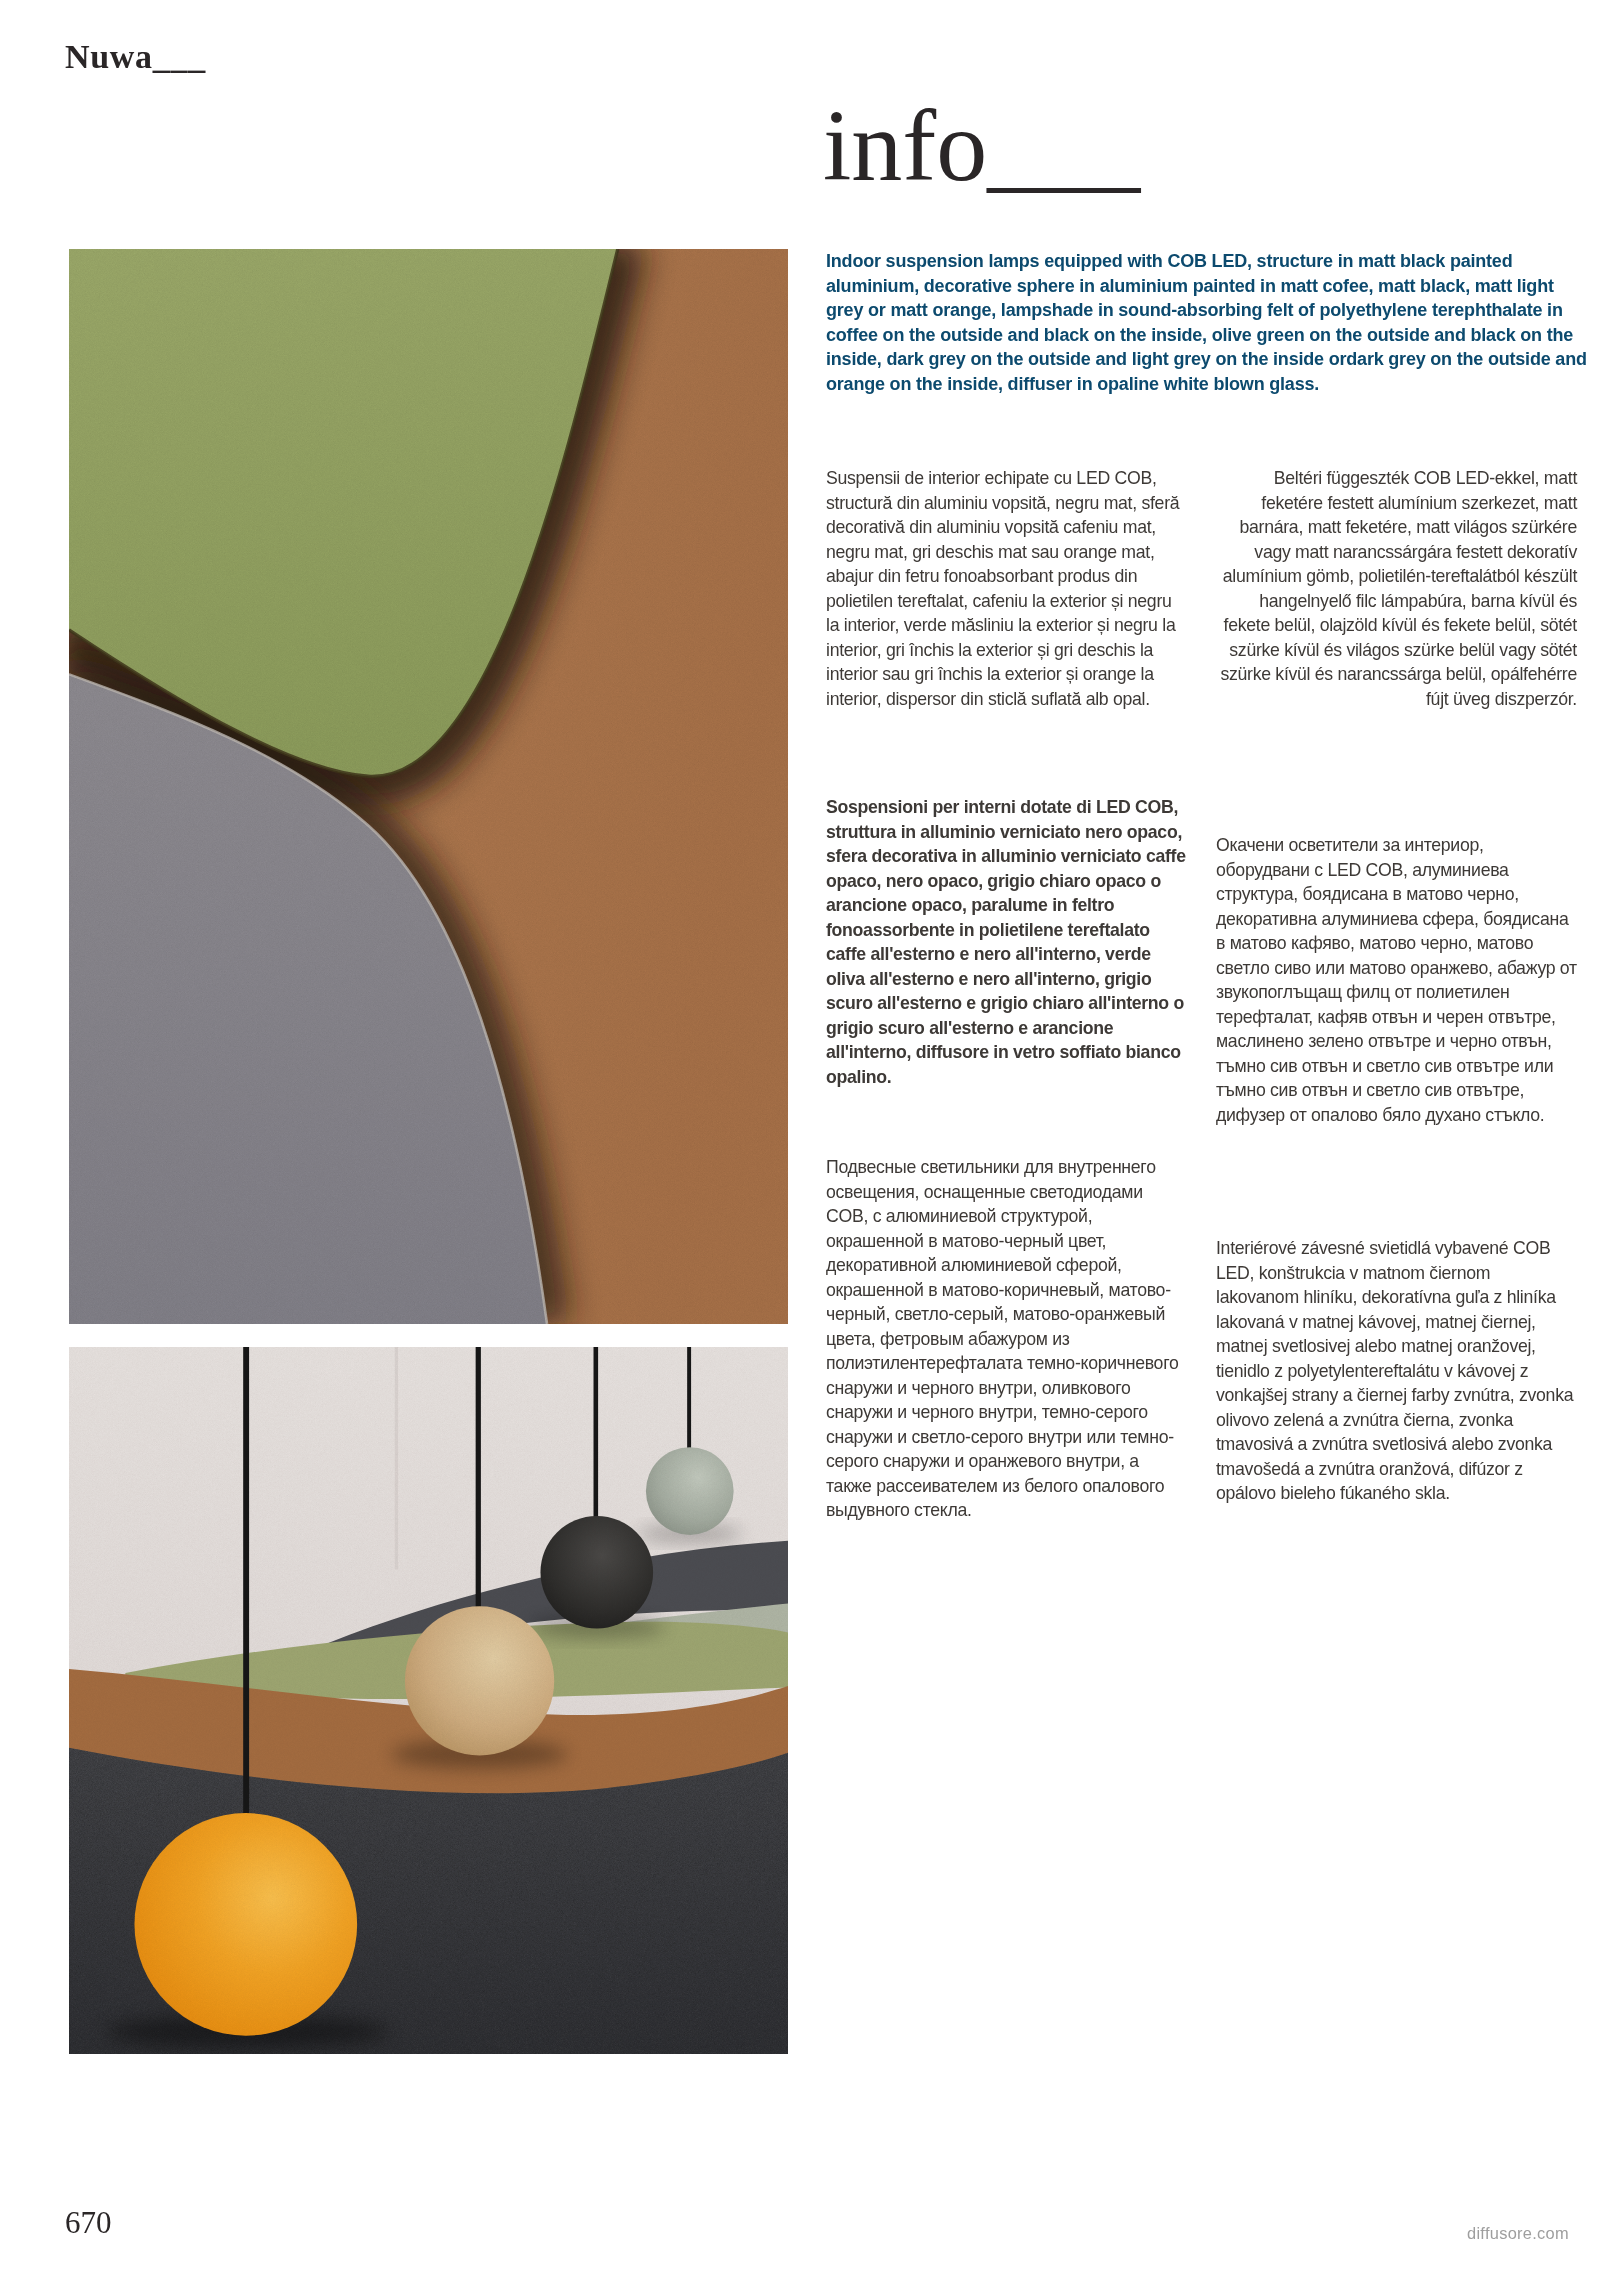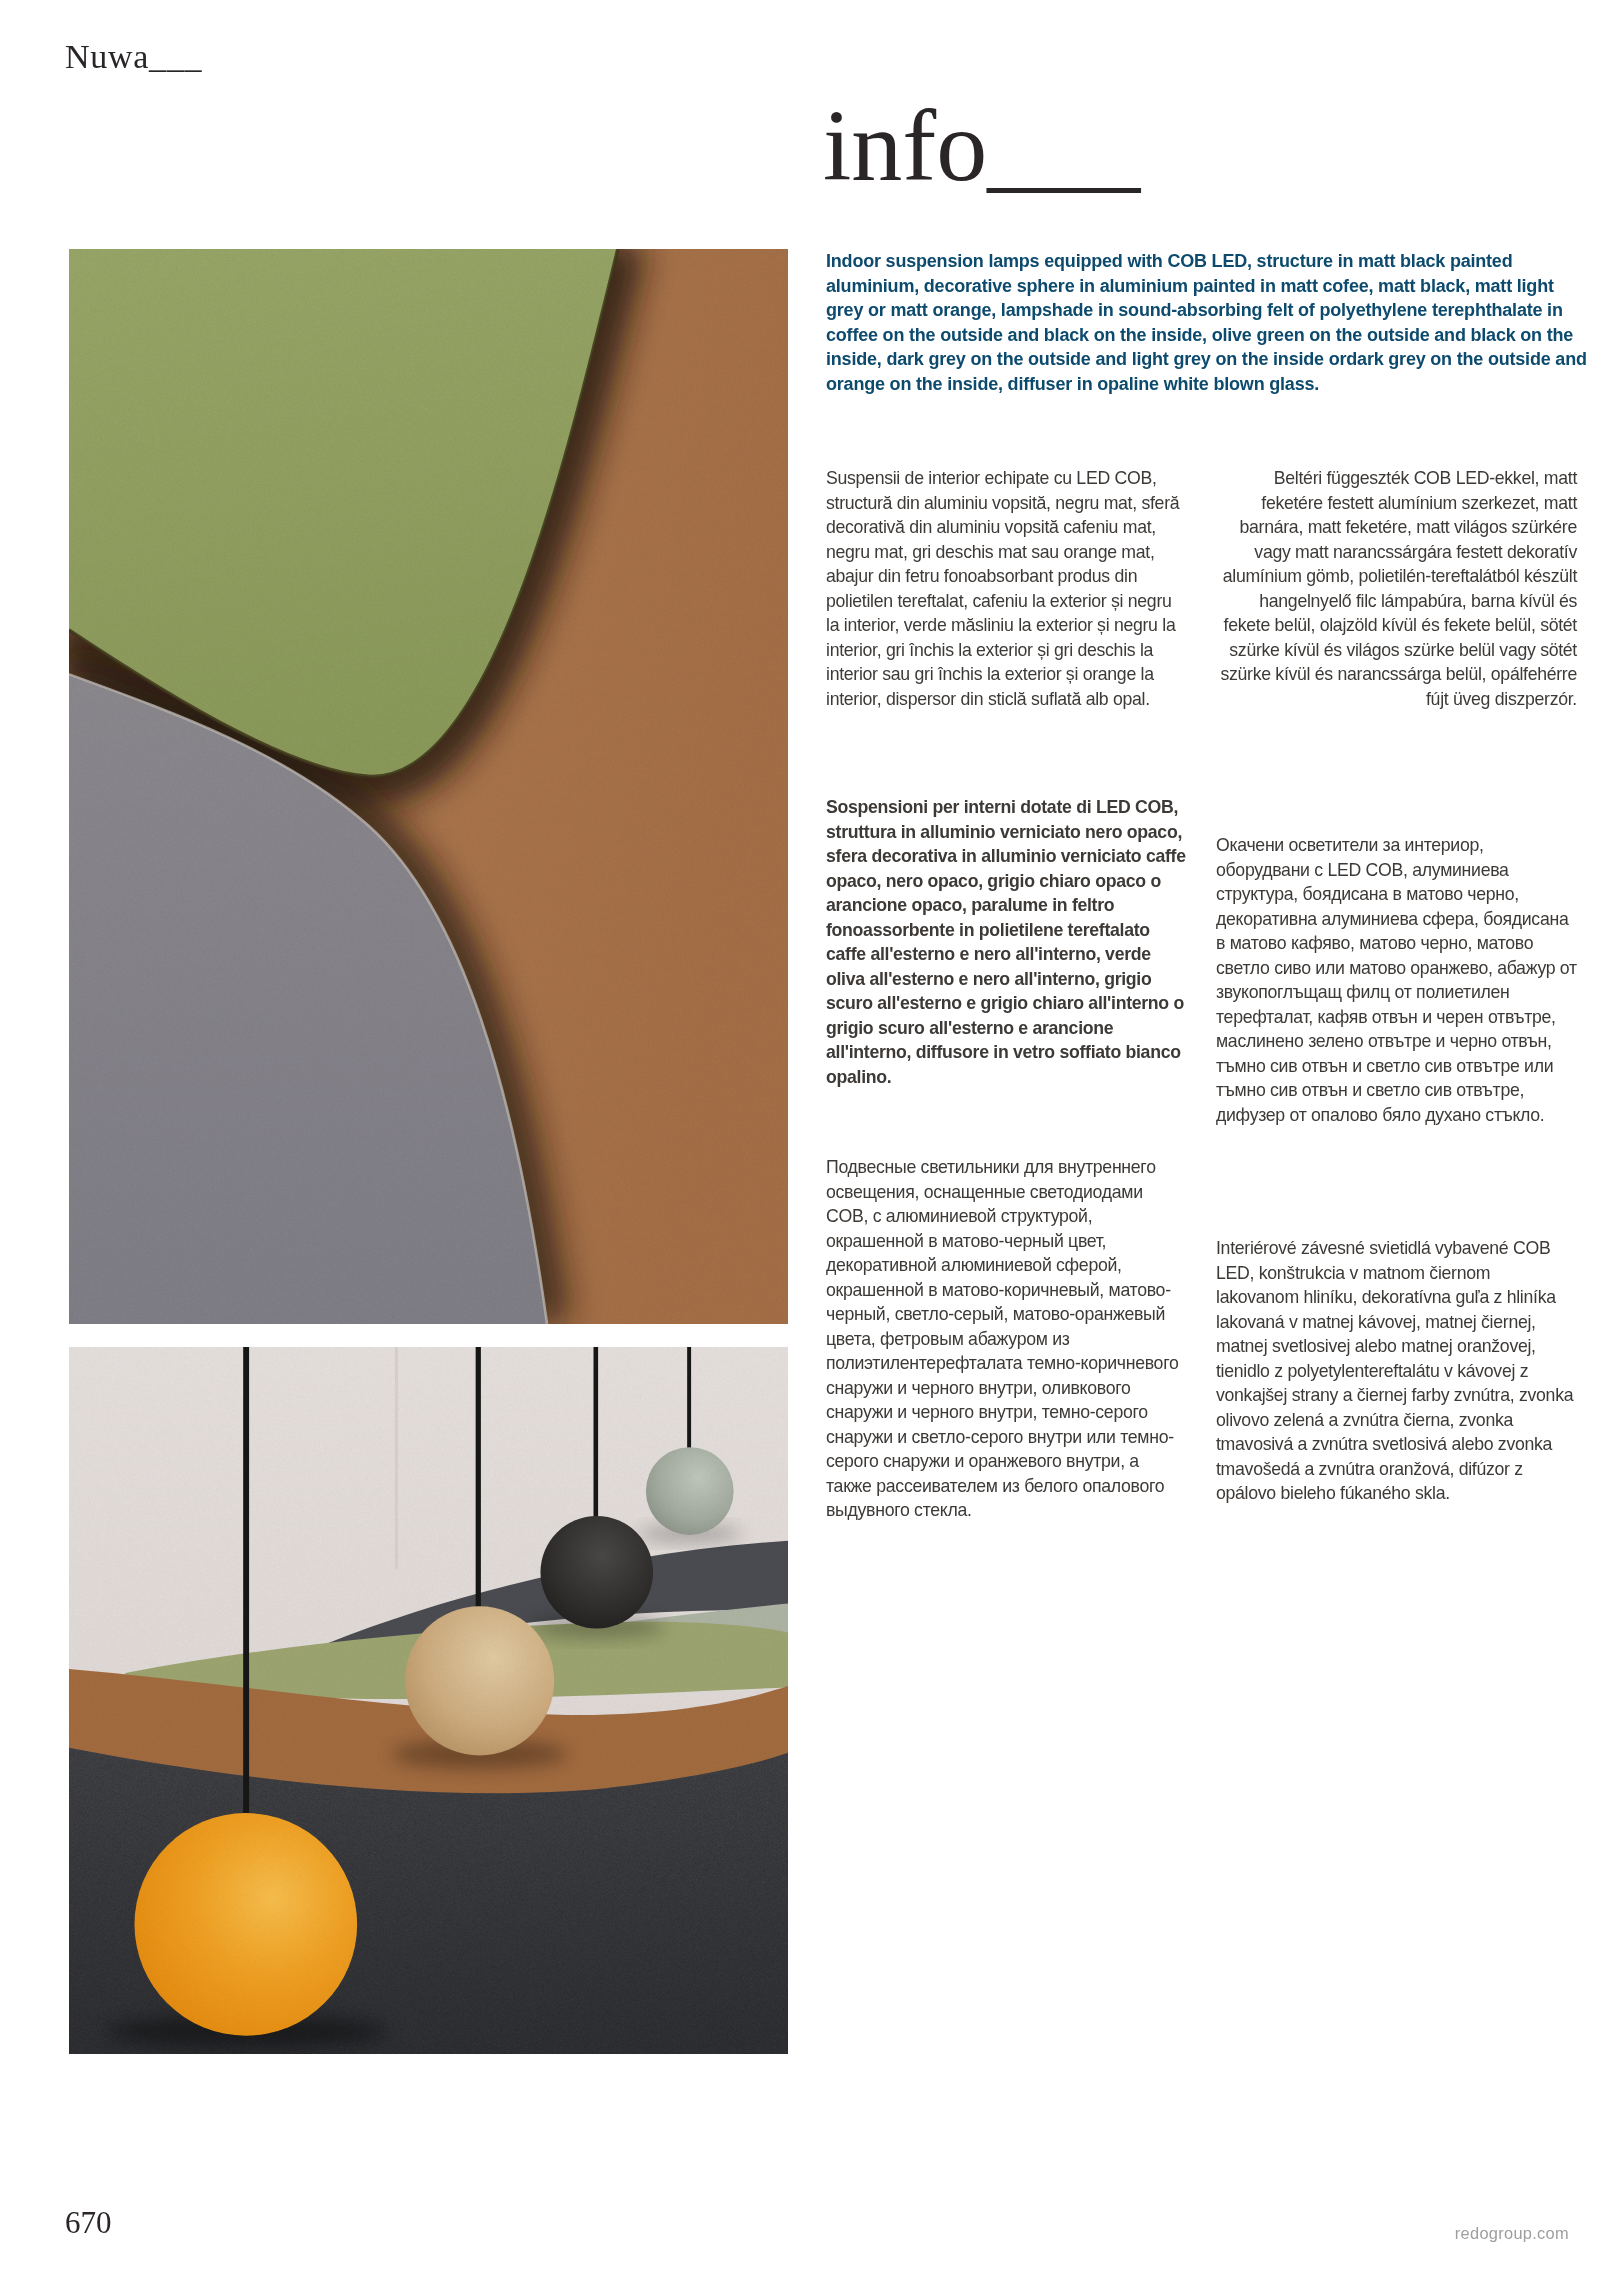--- a/index.html
+++ b/index.html
@@ -1,19 +1,19 @@
 <!DOCTYPE html>
 <html style="font-size:10.5px"><head>
 <meta charset="utf-8">
 <style>
   html,body{margin:0;padding:0;background:#ffffff;}
   .page{position:relative;width:1623px;height:2295px;background:#ffffff;overflow:hidden;
         font-family:"Liberation Sans",sans-serif;}
   .serif{font-family:"Liberation Serif","DejaVu Serif",serif;}
-  .brand{position:absolute;left:65px;top:38px;font-size:34px;line-height:1.1;color:#2a2627;letter-spacing:0.7px;}
+  .brand{position:absolute;left:65px;top:38px;font-size:34px;line-height:1.1;color:#2a2627;letter-spacing:0.7px;font-weight:bold;}
   .info-heading{position:absolute;left:823px;top:92px;font-size:102px;line-height:1.05;font-weight:400;color:#2a2627;}
   .intro{position:absolute;left:826px;top:249px;width:768px;margin:0;
          font-size:18px;line-height:24.5px;font-weight:700;letter-spacing:-0.2px;color:#0c4a6e;}
   .body-text{position:absolute;width:361px;margin:0;font-size:17.7px;line-height:24.5px;
              letter-spacing:-0.3px;color:#3d3936;}
   .col-l{left:826px;}
   .col-r{left:1216px;}
   .t-ro{top:466px;} .t-it{top:795px;font-weight:bold;} .t-ru{top:1155px;}
   .t-hu{top:466px;text-align:right;} .t-bg{top:833px;} .t-sk{top:1236px;}
   figure{margin:0;padding:0;position:absolute;}
@@ -152,16 +152,16 @@
 
   <p class="body-text col-l t-ro">Suspensii de interior echipate cu LED COB, structură din aluminiu vopsită, negru mat, sferă decorativă din aluminiu vopsită cafeniu mat, negru mat, gri deschis mat sau orange mat, abajur din fetru fonoabsorbant produs din polietilen tereftalat, cafeniu la exterior și negru la interior, verde măsliniu la exterior și negru la interior, gri închis la exterior și gri deschis la interior sau gri închis la exterior și orange la interior, dispersor din sticlă suflată alb opal.</p>
   <p class="body-text col-l t-it">Sospensioni per interni dotate di LED COB, struttura in alluminio verniciato nero opaco, sfera decorativa in alluminio verniciato caffe opaco, nero opaco, grigio chiaro opaco o arancione opaco, paralume in feltro fonoassorbente in polietilene tereftalato caffe all'esterno e nero all'interno, verde oliva all'esterno e nero all'interno, grigio scuro all'esterno e grigio chiaro all'interno o grigio scuro all'esterno e arancione all'interno, diffusore in vetro soffiato bianco opalino.</p>
   <p class="body-text col-l t-ru">Подвесные светильники для внутреннего освещения, оснащенные светодиодами COB, с алюминиевой структурой, окрашенной в матово-черный цвет, декоративной алюминиевой сферой, окрашенной в матово-коричневый, матово-черный, светло-серый, матово-оранжевый цвета, фетровым абажуром из полиэтилентерефталата темно-коричневого снаружи и черного внутри, оливкового снаружи и черного внутри, темно-серого снаружи и светло-серого внутри или темно-серого снаружи и оранжевого внутри, а также рассеивателем из белого опалового выдувного стекла.</p>
 
   <p class="body-text col-r t-hu">Beltéri függeszték COB LED-ekkel, matt feketére festett alumínium szerkezet, matt barnára, matt feketére, matt világos szürkére vagy matt narancssárgára festett dekoratív alumínium gömb, polietilén-tereftalátból készült hangelnyelő filc lámpabúra, barna kívül és fekete belül, olajzöld kívül és fekete belül, sötét szürke kívül és világos szürke belül vagy sötét szürke kívül és narancssárga belül, opálfehérre fújt üveg diszperzór.</p>
   <p class="body-text col-r t-bg">Окачени осветители за интериор, оборудвани с LED COB, алуминиева структура, боядисана в матово черно, декоративна алуминиева сфера, боядисана в матово кафяво, матово черно, матово светло сиво или матово оранжево, абажур от звукопоглъщащ филц от полиетилен терефталат, кафяв отвън и черен отвътре, маслинено зелено отвътре и черно отвън, тъмно сив отвън и светло сив отвътре или тъмно сив отвън и светло сив отвътре, дифузер от опалово бяло духано стъкло.</p>
   <p class="body-text col-r t-sk">Interiérové závesné svietidlá vybavené COB LED, konštrukcia v matnom čiernom lakovanom hliníku, dekoratívna guľa z hliníka lakovaná v matnej kávovej, matnej čiernej, matnej svetlosivej alebo matnej oranžovej, tienidlo z polyetylentereftalátu v kávovej z vonkajšej strany a čiernej farby zvnútra, zvonka olivovo zelená a zvnútra čierna, zvonka tmavosivá a zvnútra svetlosivá alebo zvonka tmavošedá a zvnútra oranžová, difúzor z opálovo bieleho fúkaného skla.</p>
 
   <div class="page-number serif">670</div>
-  <div class="website">redogroup.com</div>
+  <div class="website">diffusore.com</div>
 
 </div>
 
 
 </body></html>

